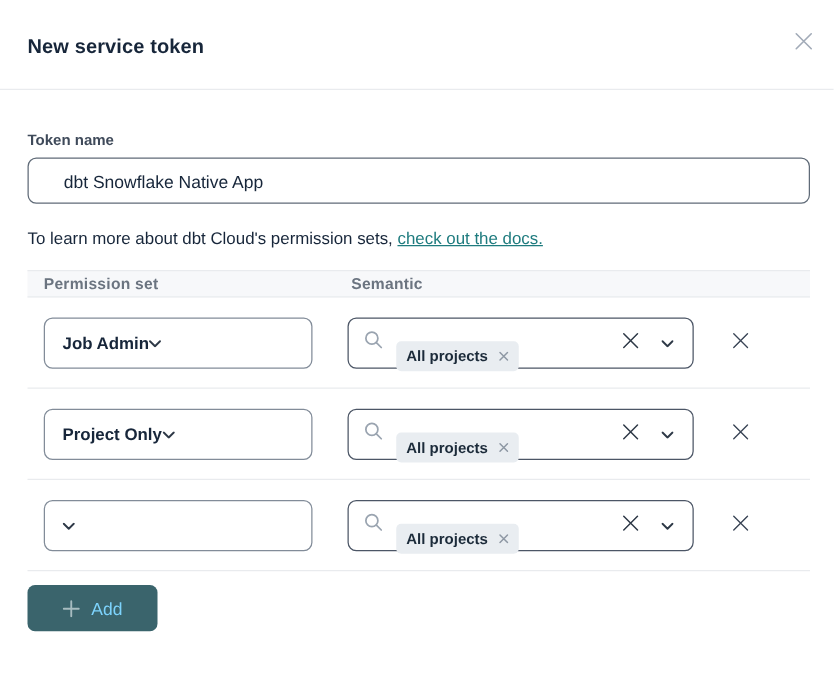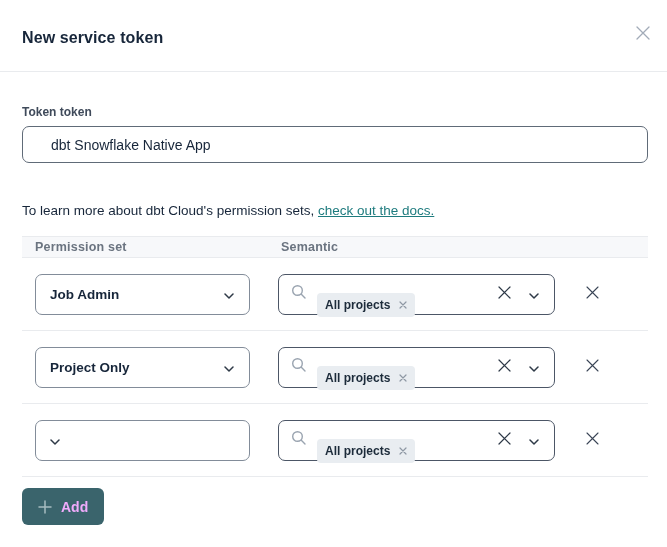--- a/index.html
+++ b/index.html
@@ -58,21 +58,21 @@
     border-radius: 7px;
     padding: 0 28px;
     font-family: "Liberation Sans", sans-serif;
     font-size: 14px;
     color: #17263a;
     background: #fff;
     outline: none;
   }
 
   .info-text {
-    margin-top: 40px;
+    margin-top: 20px;
     font-size: 13.5px;
     color: #17263a;
   }
   .docs-link {
     color: #1e7b7e;
     text-decoration: underline;
     cursor: pointer;
   }
 
   
@@ -103,21 +103,21 @@
   }
 
   .select-box {
     width: 215px;
     height: 41px;
     border: 1px solid #828c99;
     border-radius: 7px;
     background: #fff;
     display: flex;
     align-items: center;
-    justify-content: space-between;
+    justify-content: flex-start;
     padding: 0 15px 0 14px;
     cursor: pointer;
   }
   .select-box .select-value {
     font-size: 13.5px;
     font-weight: 700;
     color: #17263a;
   }
   .chev { color: #2e3947; flex: none; }
 
@@ -171,28 +171,28 @@
     cursor: pointer;
     display: inline-flex;
     align-items: center;
     justify-content: center;
   }
 
   
   .add-btn {
     margin-top: 11px;
     height: 37px;
-    padding: 0 16px;
+    padding: 0 28px;
     background: #3a646c;
     border: none;
     border-radius: 6px;
-    color: #f0abfc;
+    color: #7dd3fc;
     font-family: "Liberation Sans", sans-serif;
     font-size: 14px;
-    font-weight: 700;
+    font-weight: 400;
     display: inline-flex;
     align-items: center;
     gap: 9px;
     cursor: pointer;
   }
   .add-plus { color: #a7bcc0; display: inline-flex; }
 </style>
 </head>
 <body>
 
@@ -202,21 +202,21 @@
     <span>
       <svg width="18" height="18" viewBox="0 0 18 18">
           <path d="M3 3l12 12M15 3L3 15" stroke="currentColor" stroke-width="1.3" stroke-linecap="round" fill="none"></path>
         </svg>
     </span>
   </button>
 </div>
 
 <div class="modal-body">
 
-  <label class="field-label">Token token</label>
+  <label class="field-label">Token name</label>
   <input class="text-input" type="text" value="dbt Snowflake Native App" style="">
 
   <p class="info-text"><span>To learn more about dbt Cloud's permission sets, </span><a class="docs-link">check out the docs.</a></p>
 
   <div class="perm-table">
 
     <div class="thead">
       <div class="th th-permission">Permission set</div>
       <div class="th">Semantic</div>
     </div>

